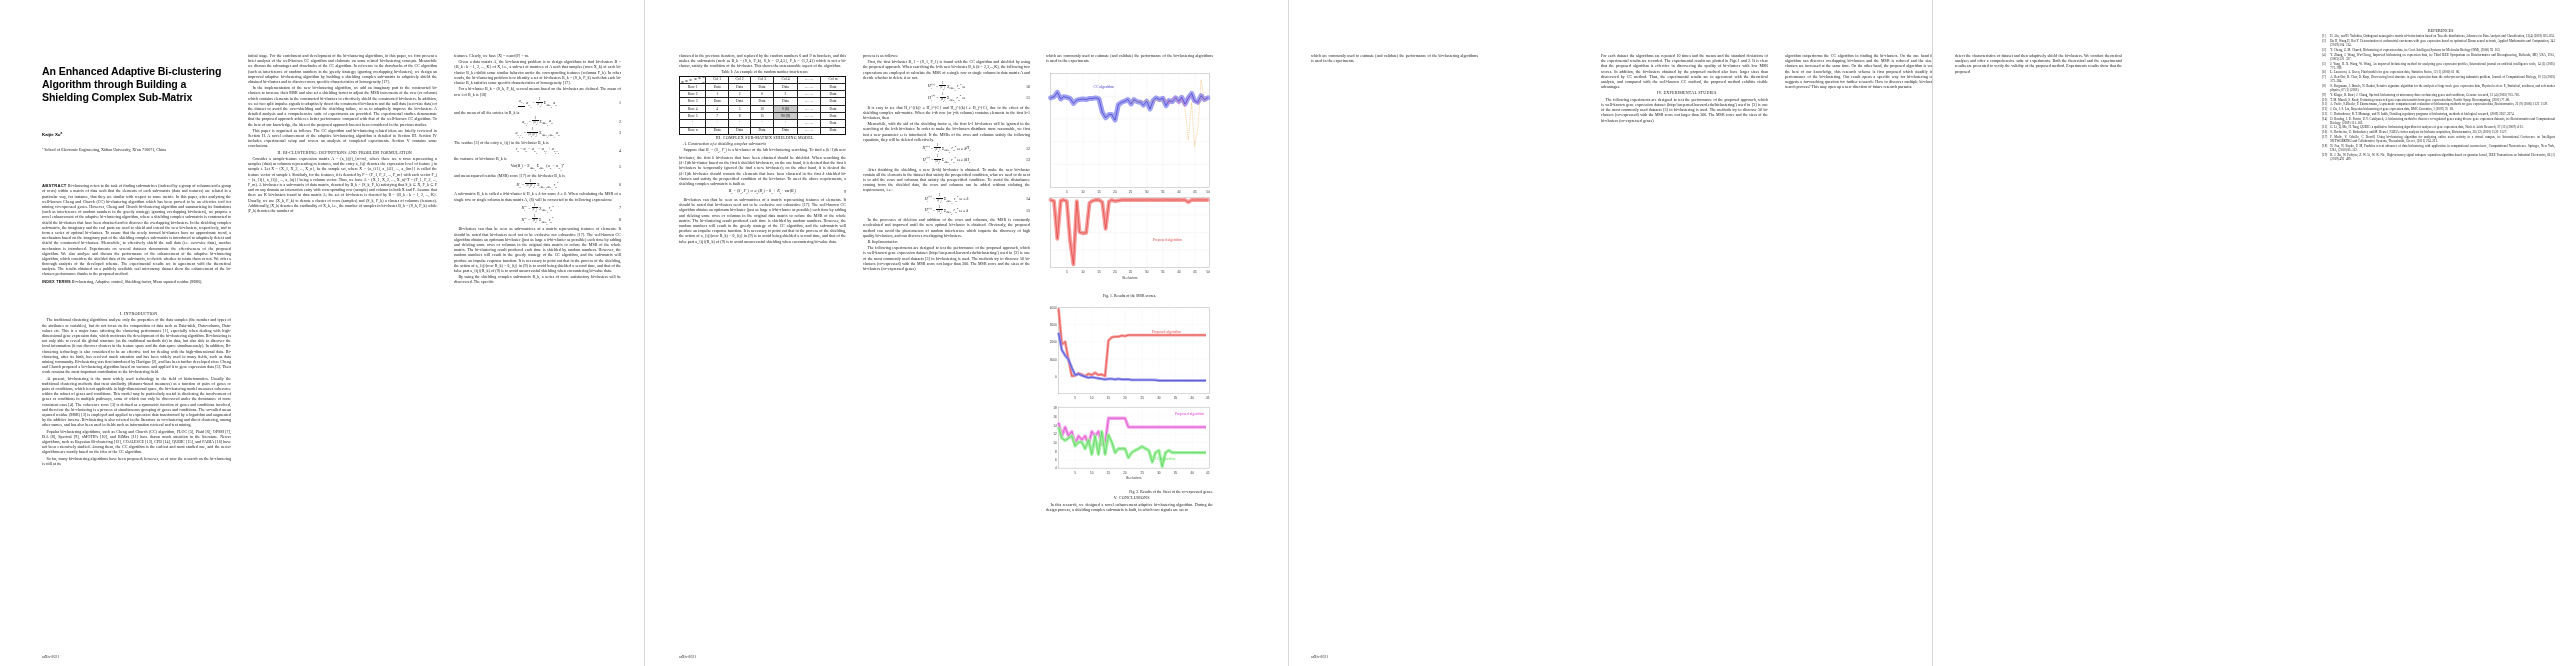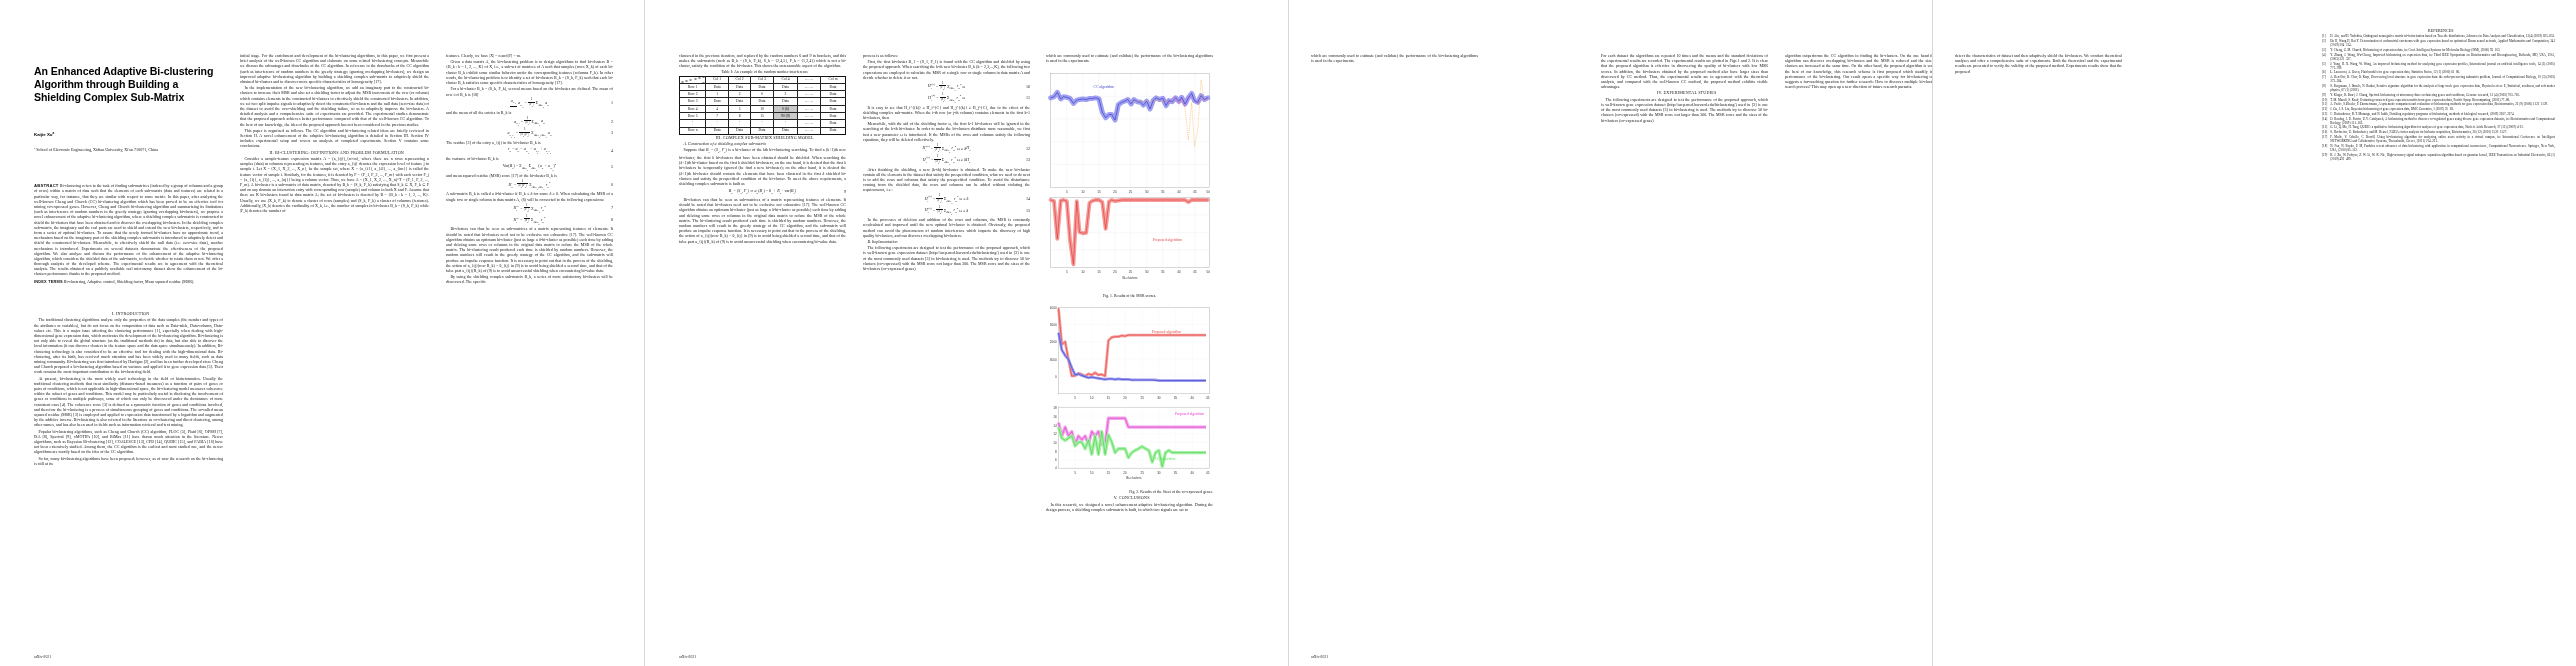--- a/index.html
+++ b/index.html
@@ -63,21 +63,21 @@
   .refhead{text-align:center;text-indent:0;font-variant:small-caps;font-size:4px;margin:2.8px 0 1.7px 0;}
   .ref{display:flex;font-size:3.1px;line-height:1.32;text-align:justify;margin-bottom:0.7px;}
   .ref .n{flex:0 0 8.3px;text-align:left;}
   .ref .b{flex:1 1 auto;}
 </style>
 </head>
 <body>
 
 <div id="page">
 
-  <div class="sheet" style="left:0;width:644px;">
+  <div class="sheet" style="left:8px;width:644px;">
 
     <h1 class="title" style="left:34px;top:58px;width:183px;">An Enhanced Adaptive Bi-clustering Algorithm through Building a Shielding Complex Sub-Matrix</h1>
 
     <div class="author" style="left:34px;top:131px;">
       <span>Kaijie Xu</span><sup>a</sup>
     </div>
 
     <div class="affil" style="left:34px;top:146px;width:189px;">
       <sup>a</sup>
       <span>School of Electronic Engineering, Xidian University, Xi'an 710071, China</span>

